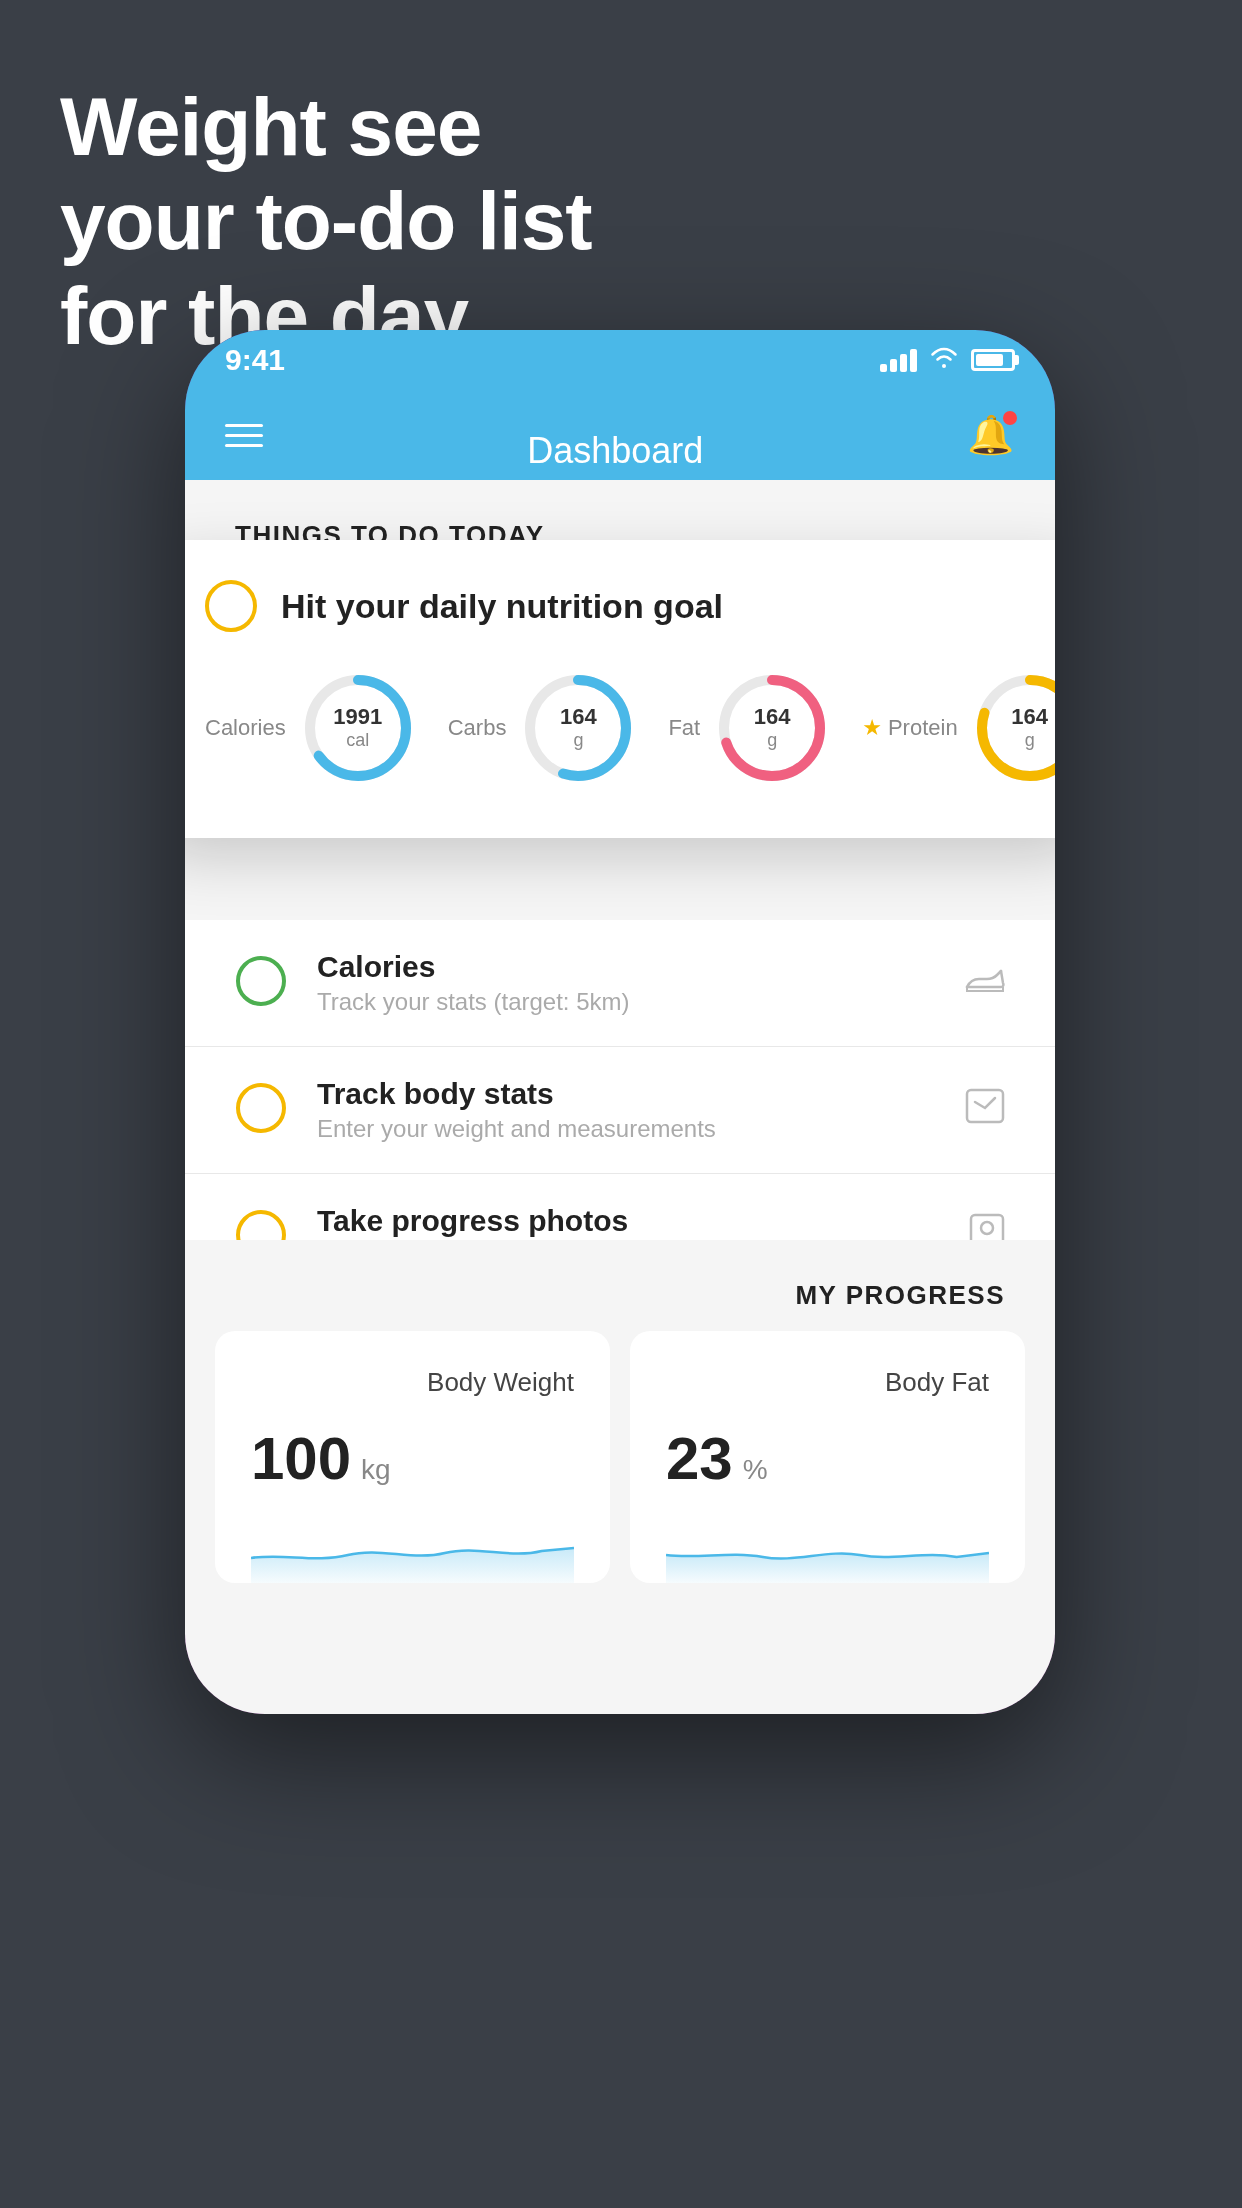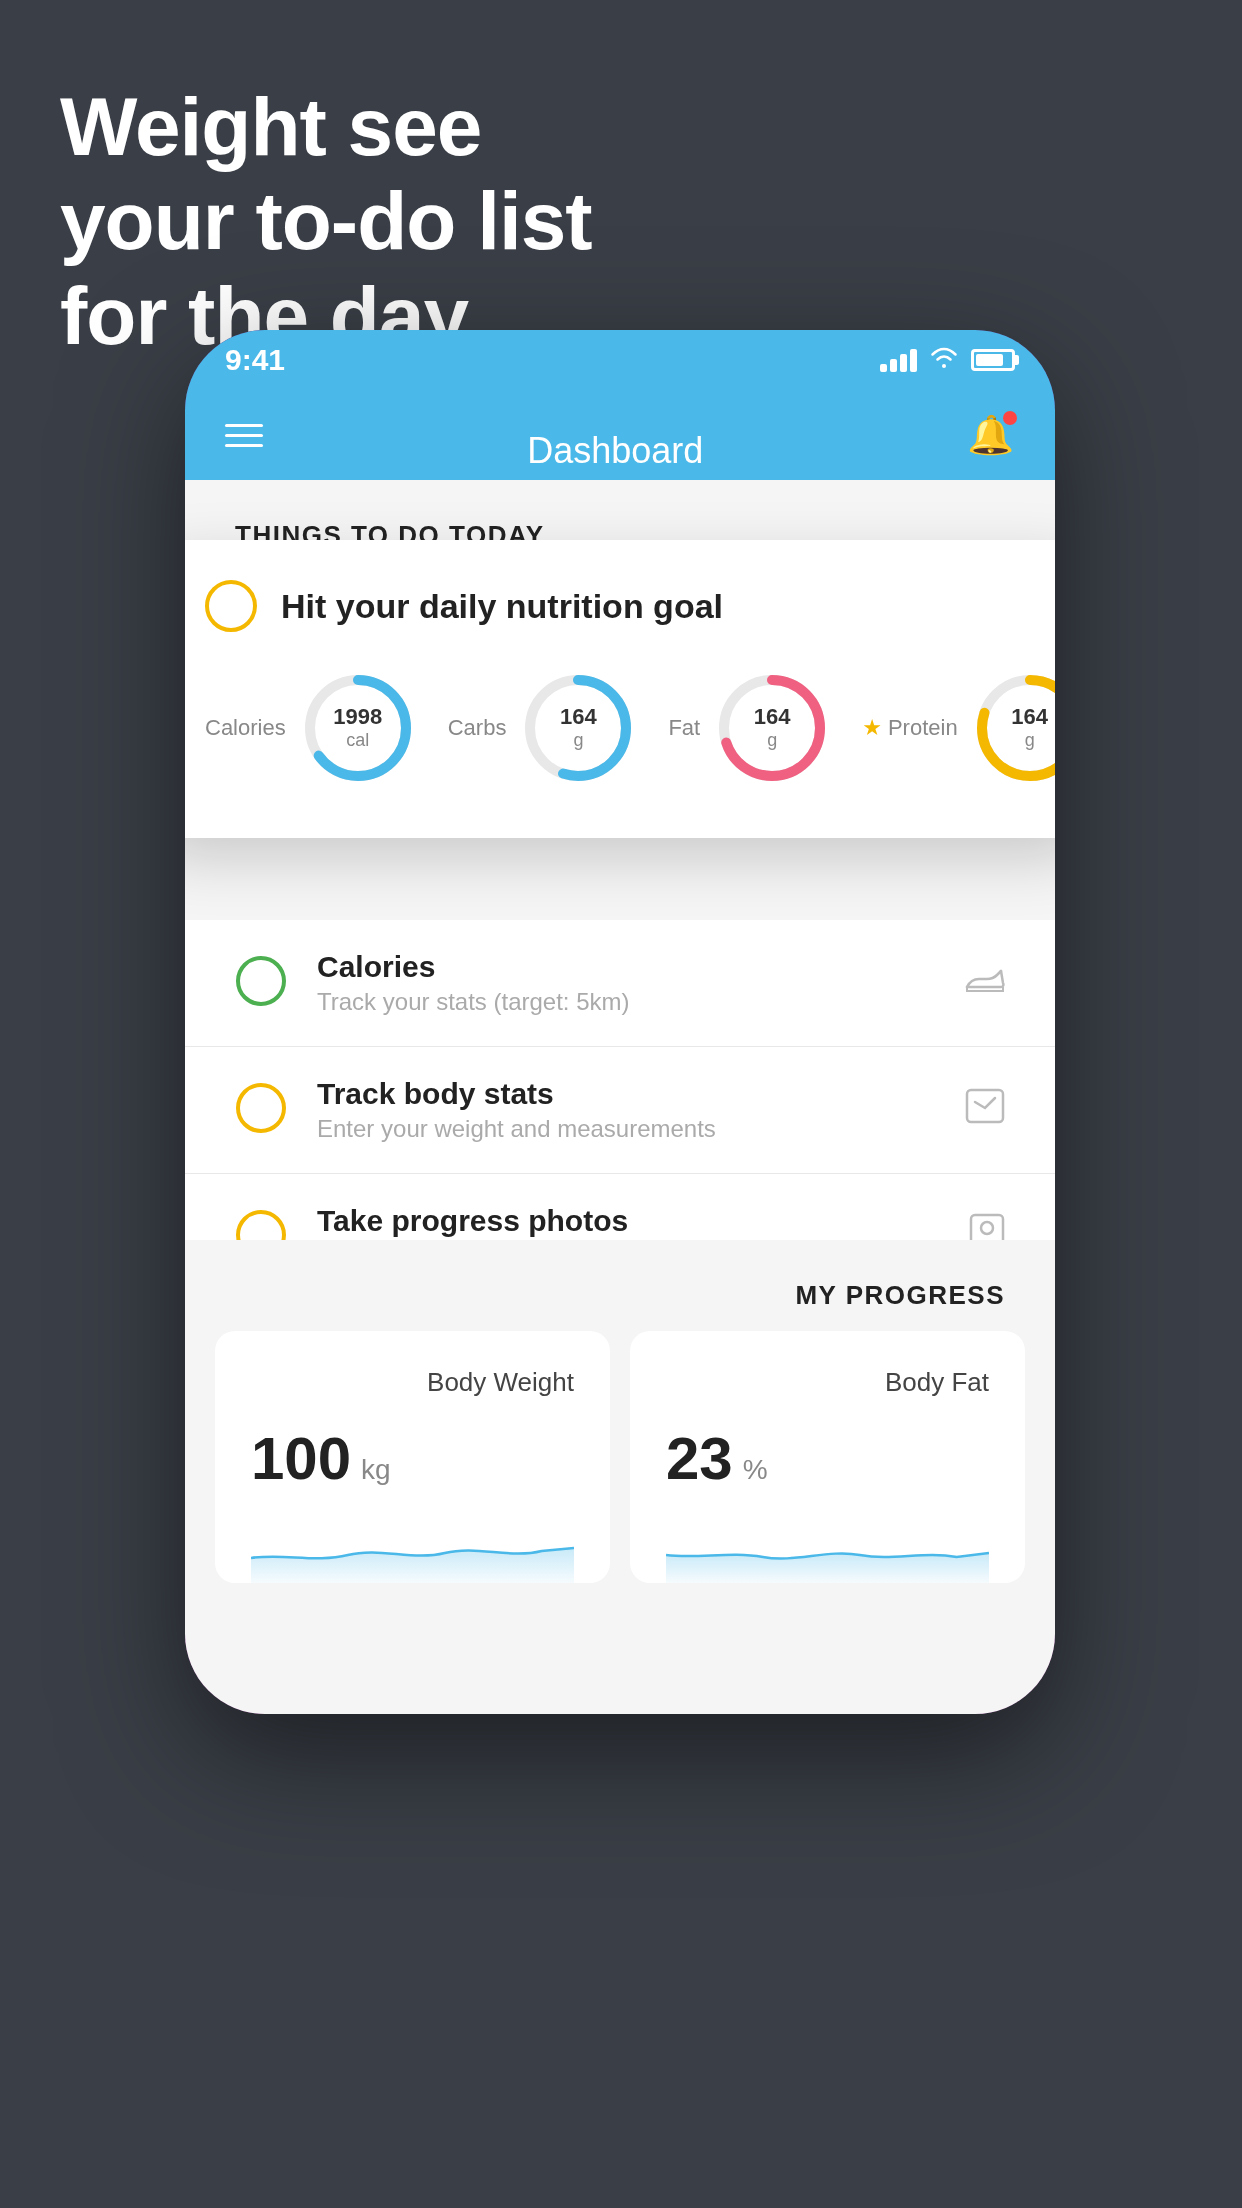--- a/index.html
+++ b/index.html
@@ -397,21 +397,21 @@
         <div class="nutrition-item">
           <div class="nutrition-label">
             <span>Calories</span>
           </div>
           <div class="donut-container">
             <svg class="donut-svg" width="120" height="120" viewBox="0 0 120 120">
               <circle cx="60" cy="60" r="48" fill="none" stroke="#e8e8e8" stroke-width="10"></circle>
               <circle cx="60" cy="60" r="48" fill="none" stroke="#4ab8e8" stroke-width="10" stroke-dasharray="196.5 301.59" stroke-linecap="round"></circle>
             </svg>
             <div class="donut-text">
-              <strong>1998</strong>
+              <strong>1991</strong>
               <span>cal</span>
             </div>
           </div>
         </div>
 
         <div class="nutrition-item">
           <div class="nutrition-label">
             <span>Carbs</span>
           </div>
           <div class="donut-container">

